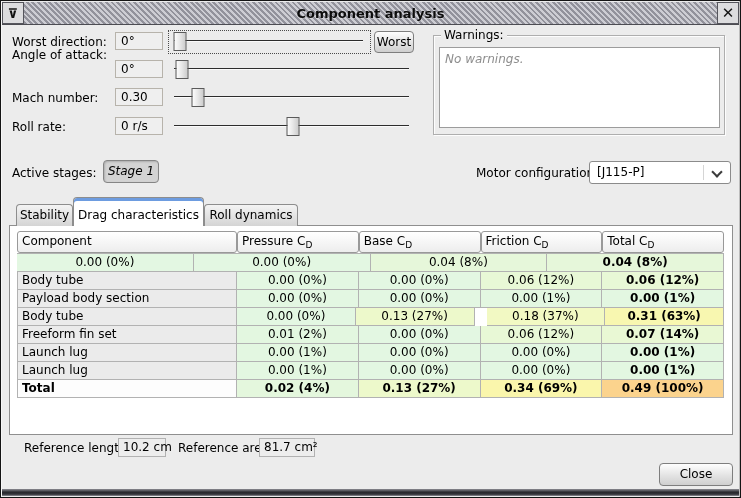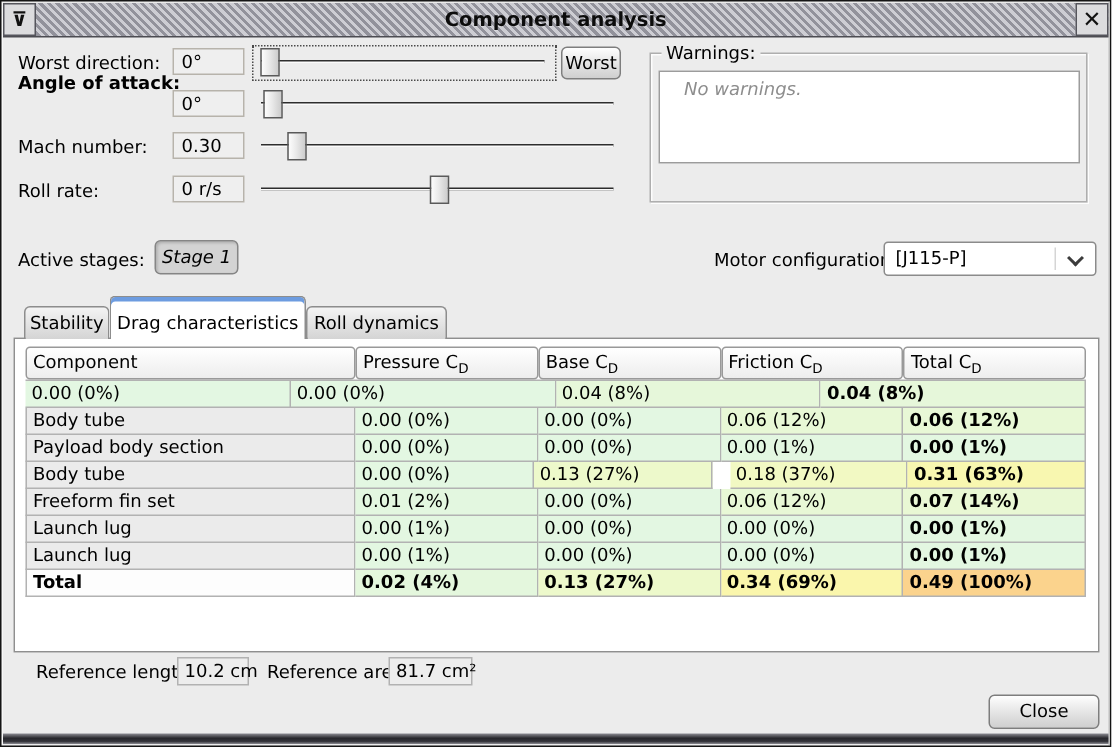--- a/index.html
+++ b/index.html
@@ -37,22 +37,22 @@
   .focus-rect{position:absolute;left:167px;top:29px;width:203px;height:24px;
     border:1px dotted #4a4a4a;}
   .btn{background:linear-gradient(#fefefe,#e3e3e3 55%,#cfcfcf);
     border:1px solid #7e7e7e;border-radius:4px;text-align:center;
     font-size:12px;color:#000;}
   .worst-btn{position:absolute;left:373px;top:30px;width:40px;height:22px;line-height:20px;}
   
   .warn-group{position:absolute;left:432px;top:34px;width:292px;height:100px;
     border:1px solid #aeaeae;box-shadow:1px 1px 0 rgba(255,255,255,.9), inset 1px 1px 0 rgba(255,255,255,.9);}
   .warn-title{position:absolute;left:440px;top:27px;background:#ececec;padding:0 3px;}
-  .warn-list{position:absolute;left:438px;top:46px;width:281px;height:62px;background:#fff;
-    border:1px solid #9c9c9c;color:#8d8d8d;font-style:italic;padding:4px 16px;}
+  .warn-list{position:absolute;left:438px;top:46px;width:281px;height:81px;background:#fff;
+    border:1px solid #9c9c9c;color:#8d8d8d;font-style:italic;padding:4px 5px;}
   
   .stage-btn{position:absolute;left:102px;top:159px;width:56px;height:23px;line-height:21px;
     background:#d3d3d3;border:1px solid #858585;border-radius:4px;text-align:center;
     box-shadow:inset 1px 1px 2px rgba(0,0,0,.18);font-style:italic;}
   .combo{position:absolute;left:588px;top:160px;width:142px;height:23px;background:#fff;
     border:1px solid #8b8b8b;border-radius:3px;line-height:21px;padding:0 30px 0 7px;}
   .combo .sep{position:absolute;right:26px;top:3px;bottom:3px;width:1px;background:#d5d5d5;}
   .combo .chev{position:absolute;right:9px;top:6px;width:8px;height:8px;
     border-right:2px solid #3c3c3c;border-bottom:2px solid #3c3c3c;transform:rotate(45deg);}
   
@@ -69,21 +69,21 @@
   .th{border:1px solid #999;border-radius:3px;background:linear-gradient(#ffffff,#ededed);
     padding:2px 4px 0 4px;font-size:12px;overflow:hidden;white-space:nowrap;}
   .th sub{font-size:9px;}
   .th-comp{flex:0 0 220px;}
   .th-val{flex:1;}
   .tbody{border-top:1px solid #b2b2b2;}
   .trow{display:flex;height:18px;}
   .td{border-right:1px solid #b2b2b2;border-bottom:1px solid #b2b2b2;
     line-height:17px;padding:0 4px;font-size:12px;overflow:hidden;white-space:nowrap;}
   .td-comp{flex:0 0 220px;background:#ebebeb;border-left:1px solid #b2b2b2;}
-  .td-val{flex:1;text-align:left;}
+  .td-val{flex:1;text-align:center;}
   .td-total{font-weight:bold;}
   .trow-total .td{font-weight:bold;}
   .trow-total .td-comp{background:#fdfdfd;}
   
   .ref-box{position:absolute;top:437px;height:19px;background:#ededed;
     border:1px solid #b2b2b2;line-height:17px;padding:0 4px;white-space:nowrap;}
   .close-btn{position:absolute;left:658px;top:462px;width:74px;height:23px;line-height:21px;}
 </style>
 </head>
 <body>
@@ -102,21 +102,21 @@
 
   <div class="lbl" style="left:11px;top:34px;">Worst direction:</div>
   <div class="field" style="left:114px;top:31px;width:48px;">0°</div>
   <div class="focus-rect"></div>
   <div class="slider" style="left:173px;top:31px;width:189px;">
     <div class="track"></div>
     <div class="thumb" style="left: 3.4%;"></div>
   </div>
   <div class="btn worst-btn">Worst</div>
 
-  <div class="lbl" style="left:11px;top:47px;font-weight:bold;">Angle of attack:</div>
+  <div class="lbl" style="left:11px;top:47px;">Angle of attack:</div>
   <div class="field" style="left:114px;top:59px;width:48px;">0°</div>
   <div class="slider" style="left:173px;top:59px;width:235px;">
     <div class="track"></div>
     <div class="thumb" style="left: 3.4%;"></div>
   </div>
 
   <div class="lbl" style="left:11px;top:90px;">Mach number:</div>
   <div class="field" style="left:114px;top:87px;width:48px;">0.30</div>
   <div class="slider" style="left:173px;top:87px;width:235px;">
     <div class="track"></div>

